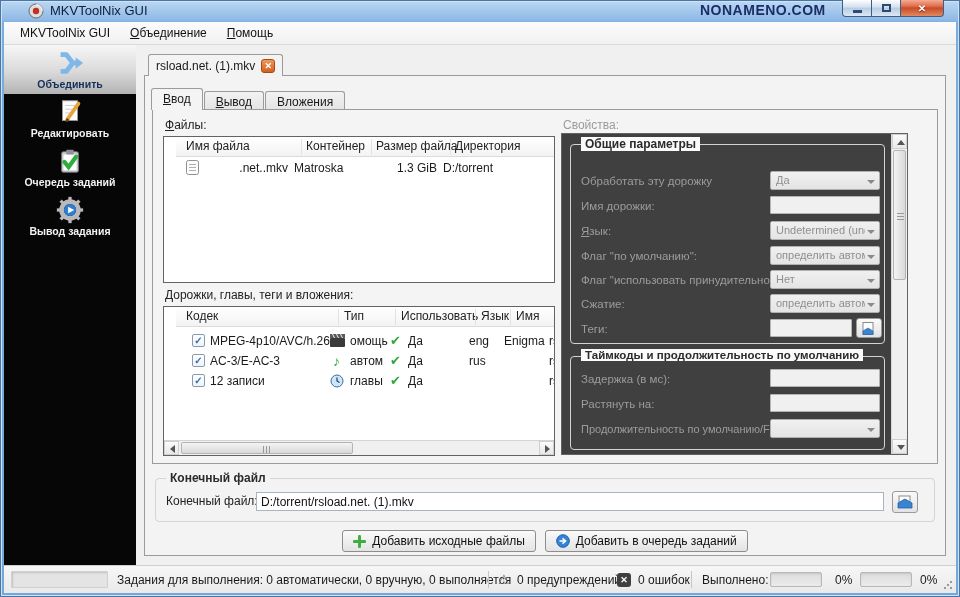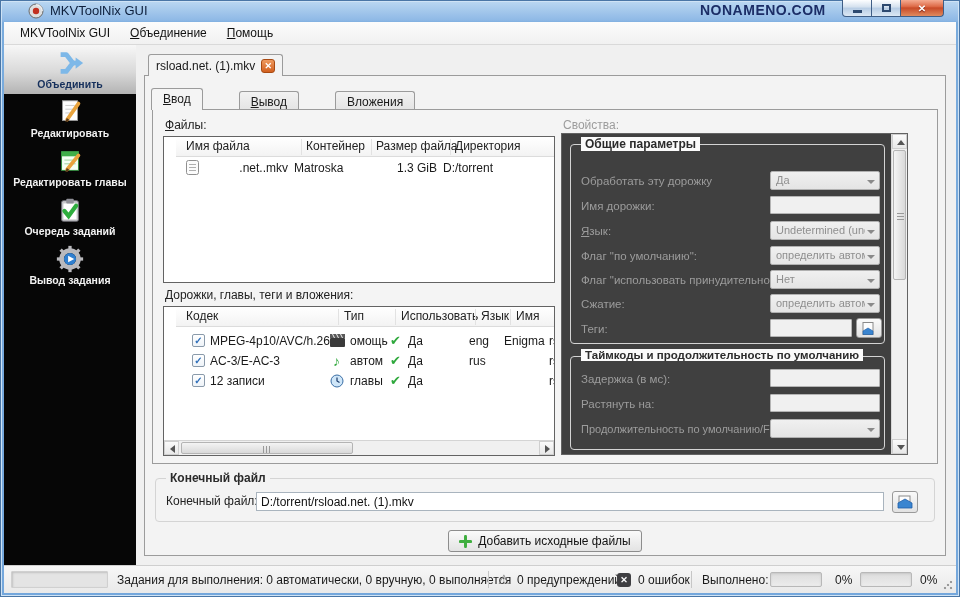--- a/index.html
+++ b/index.html
@@ -44,21 +44,21 @@
   
   .content { position:absolute; left:132px; right:0; top:0; bottom:0; background:#f0f0f0; }
 
   .filetab { position:absolute; left:12px; top:9px; height:22px; z-index:2; display:flex; align-items:center; gap:6px;
     padding:0 7px; background:#f3f3f3; border:1px solid #9b9b9b; border-bottom:none; border-radius:3px 3px 0 0; }
   .tab-close { width:14px; height:14px; border:1px solid #a84a12; border-radius:3px; color:#fff; font-size:9px; font-weight:bold;
     line-height:12px; text-align:center; background:linear-gradient(#ef9a5f,#d2601f); }
 
   .tabpage { position:absolute; left:8px; right:10px; top:30px; bottom:9px; border:1px solid #9b9b9b; background:#f3f3f3; }
 
-  .innertabs { position:absolute; left:6px; top:12px; display:flex; align-items:flex-end; height:22px;gap:35px; }
+  .innertabs { position:absolute; left:6px; top:12px; display:flex; align-items:flex-end; height:22px; }
   .innertab { padding:3px 11px; border:1px solid #9b9b9b; border-bottom:none; border-radius:3px 3px 0 0;
     background:linear-gradient(#f2f2f2,#e4e4e4); margin-right:1px; height:19px; }
   .innertab.active { background:#f4f4f4; height:22px; z-index:2; }
   .innertab u { text-decoration:underline; }
 
   .innerframe { position:absolute; left:7px; right:7px; top:33px; height:355px; border:1px solid #9b9b9b; background:#f4f4f4; }
 
   .panel-label { position:absolute; font-size:12px; color:#222; }
   .panel-label u { text-decoration:underline; }
   .panel-label.dim { color:#9c9c9c; }
@@ -195,32 +195,20 @@
               <path d="M11 9h10 M11 13h10 M11 17h7" stroke="#c8c8c8"></path>
               <path d="M13 24 L25 7" stroke="#e8a33d" stroke-width="4" stroke-linecap="round"></path>
               <path d="M11 27 l1.5-4.5 3 2z" fill="#5a3a1a"></path>
             </svg>
           </span>
           <span>Редактировать заголовки</span>
         </div>
         <div class="side-item">
           <span class="side-icon">
             <svg width="30" height="30" viewBox="0 0 32 32" style="vertical-align:middle">
-              <rect x="7" y="6" width="18" height="20" fill="#f4fff4" stroke="#2f8a3a"></rect>
-              <rect x="7" y="6" width="18" height="5" fill="#3fae49"></rect>
-              <path d="M10 15h12 M10 19h12" stroke="#9ad09a"></path>
-              <path d="M13 25 L25 10" stroke="#e8a33d" stroke-width="4" stroke-linecap="round"></path>
-              <path d="M11 28 l1.5-4.5 3 2z" fill="#5a3a1a"></path>
-            </svg>
-          </span>
-          <span>Редактировать главы</span>
-        </div>
-        <div class="side-item">
-          <span class="side-icon">
-            <svg width="30" height="30" viewBox="0 0 32 32" style="vertical-align:middle">
               <rect x="7" y="6" width="18" height="22" rx="2" fill="#c8c8cc" stroke="#707078"></rect>
               <rect x="9" y="9" width="14" height="17" fill="#fff"></rect>
               <rect x="12" y="4" width="8" height="5" rx="1" fill="#909098"></rect>
               <path d="M10 17 l4.5 5.5 8-11" stroke="#2fae3f" stroke-width="4.5" fill="none" stroke-linecap="round"></path>
             </svg>
           </span>
           <span>Очередь заданий</span>
         </div>
         <div class="side-item">
           <span class="side-icon">
@@ -451,20 +439,27 @@
             </div>
           </div>
 
           <div class="btnrow">
             <div class="abtn">
               <svg width="13" height="13" viewBox="0 0 14 14">
                 <path d="M7 1.5v11M1.5 7h11" stroke="#3fae3f" stroke-width="3.2" stroke-linecap="round"></path>
               </svg>
               <span><u>Д</u><span>обавить исходные файлы</span></span>
             </div>
+            <div class="abtn">
+              <svg width="14" height="14" viewBox="0 0 14 14">
+                <circle cx="7" cy="7" r="6.3" fill="#3584d6" stroke="#1f5ea8"></circle>
+                <path d="M3.5 7h5.5M6.5 4.3L9.5 7l-3 2.7" stroke="#fff" stroke-width="1.6" fill="none"></path>
+              </svg>
+              <span>Добавить в очередь заданий</span>
+            </div>
           </div>
 
         </div>
       </div>
     </div>
 
     <div class="statusbar">
       <div class="st-cell-empty"></div>
       <span class="st-text" style="left:113px;">Задания для выполнения:  0 автоматически, 0 вручную, 0 выполняется</span>
       <span class="st-sep" style="left:484px;"></span>

